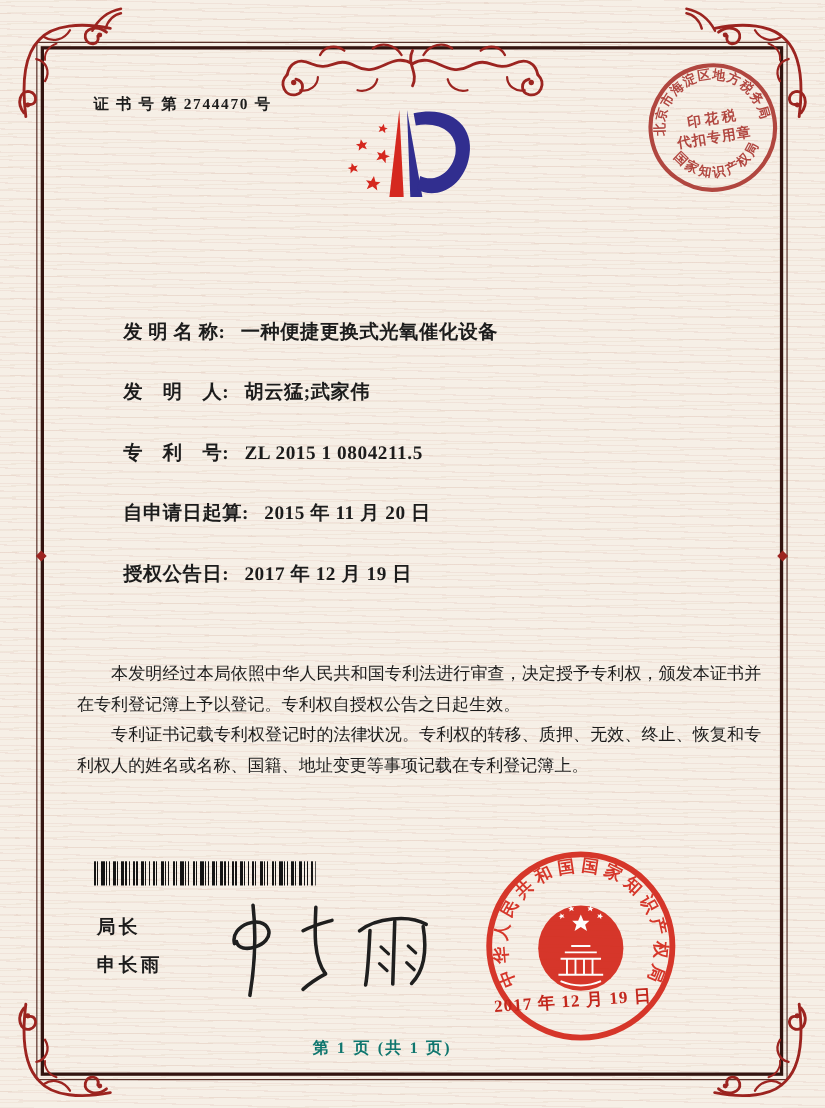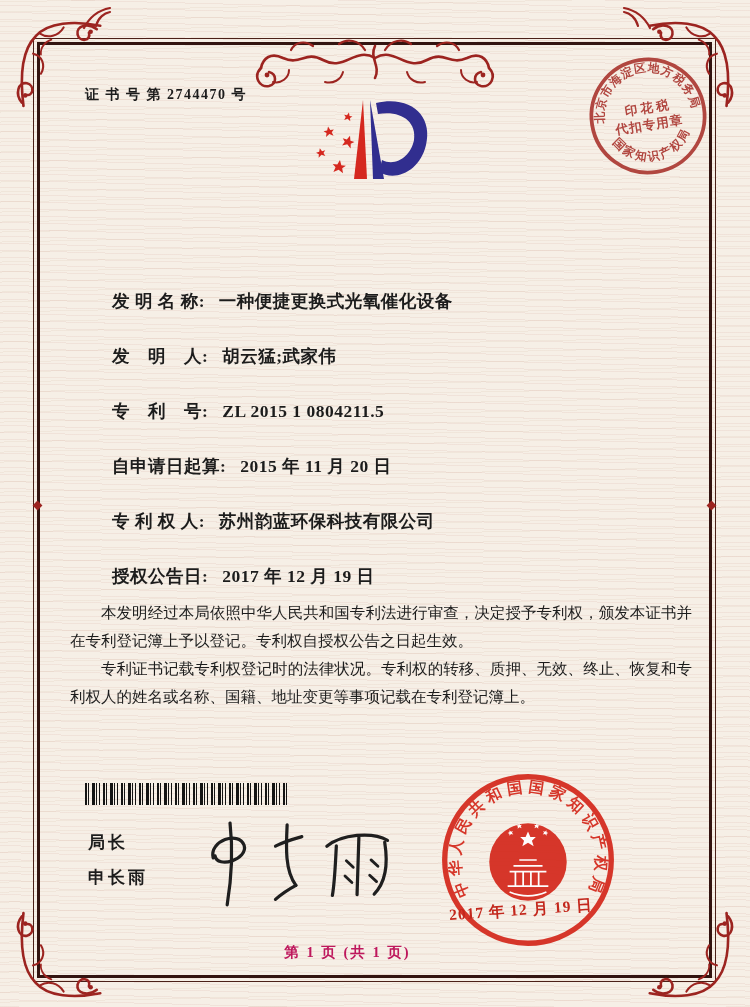--- a/index.html
+++ b/index.html
@@ -60,21 +60,21 @@
       #141414 14px 15px,transparent 15px 18px);
   }
   .director{position:absolute;left:88px;top:831px;font-size:17px;font-weight:600;letter-spacing:3px;}
   .director div{margin-bottom:12px;}
   .signature{position:absolute;left:192px;top:815px;transform:rotate(-2deg);}
   .seal{position:absolute;left:436px;top:768px;opacity:.93;}
   .seal-date{
     position:absolute;left:449px;top:900px;color:#c3271c;font-size:15.5px;font-weight:700;
     letter-spacing:1px;transform:rotate(-4deg);
   }
-  .footer{position:absolute;left:0;right:55px;top:943px;text-align:center;font-size:14.5px;font-weight:600;letter-spacing:2px;color:#be185d;}
+  .footer{position:absolute;left:0;right:55px;top:943px;text-align:center;font-size:14.5px;font-weight:600;letter-spacing:2px;color:#0f766e;}
   svg{display:block;}
 </style>
 </head>
 <body>
 
 <svg width="0" height="0" style="position:absolute" aria-hidden="true">
   <defs>
     <polygon id="star" points="0,-10 2.9,-3.1 9.5,-3.1 4.8,1.2 6.9,8.1 0,3.8 -6.9,8.1 -4.8,1.2 -9.5,-3.1 -2.9,-3.1"></polygon>
     <g id="flourish" fill="none" stroke="#9c2420" stroke-width="3" stroke-linecap="round">
       <path d="M100,10 C70,4 40,6 26,22 C10,38 8,70 12,102"></path>
@@ -172,24 +172,20 @@
       <span class="flabel">发　明　人:</span>
       <span class="fvalue">胡云猛;武家伟</span>
     </div>
     <div class="field-row">
       <span class="flabel">专　利　号:</span>
       <span class="fvalue">ZL 2015 1 0804211.5</span>
     </div>
     <div class="field-row">
       <span class="flabel">自申请日起算:</span>
       <span class="fvalue">2015 年 11 月 20 日</span>
-    </div>
-    <div class="field-row">
-      <span class="flabel">专 利 权 人:</span>
-      <span class="fvalue">苏州韵蓝环保科技有限公司</span>
     </div>
     <div class="field-row">
       <span class="flabel">授权公告日:</span>
       <span class="fvalue">2017 年 12 月 19 日</span>
     </div>
   </div>
 
   <div class="body-text">
     <p>本发明经过本局依照中华人民共和国专利法进行审查，决定授予专利权，颁发本证书并在专利登记簿上予以登记。专利权自授权公告之日起生效。</p>
     <p>专利证书记载专利权登记时的法律状况。专利权的转移、质押、无效、终止、恢复和专利权人的姓名或名称、国籍、地址变更等事项记载在专利登记簿上。</p>

